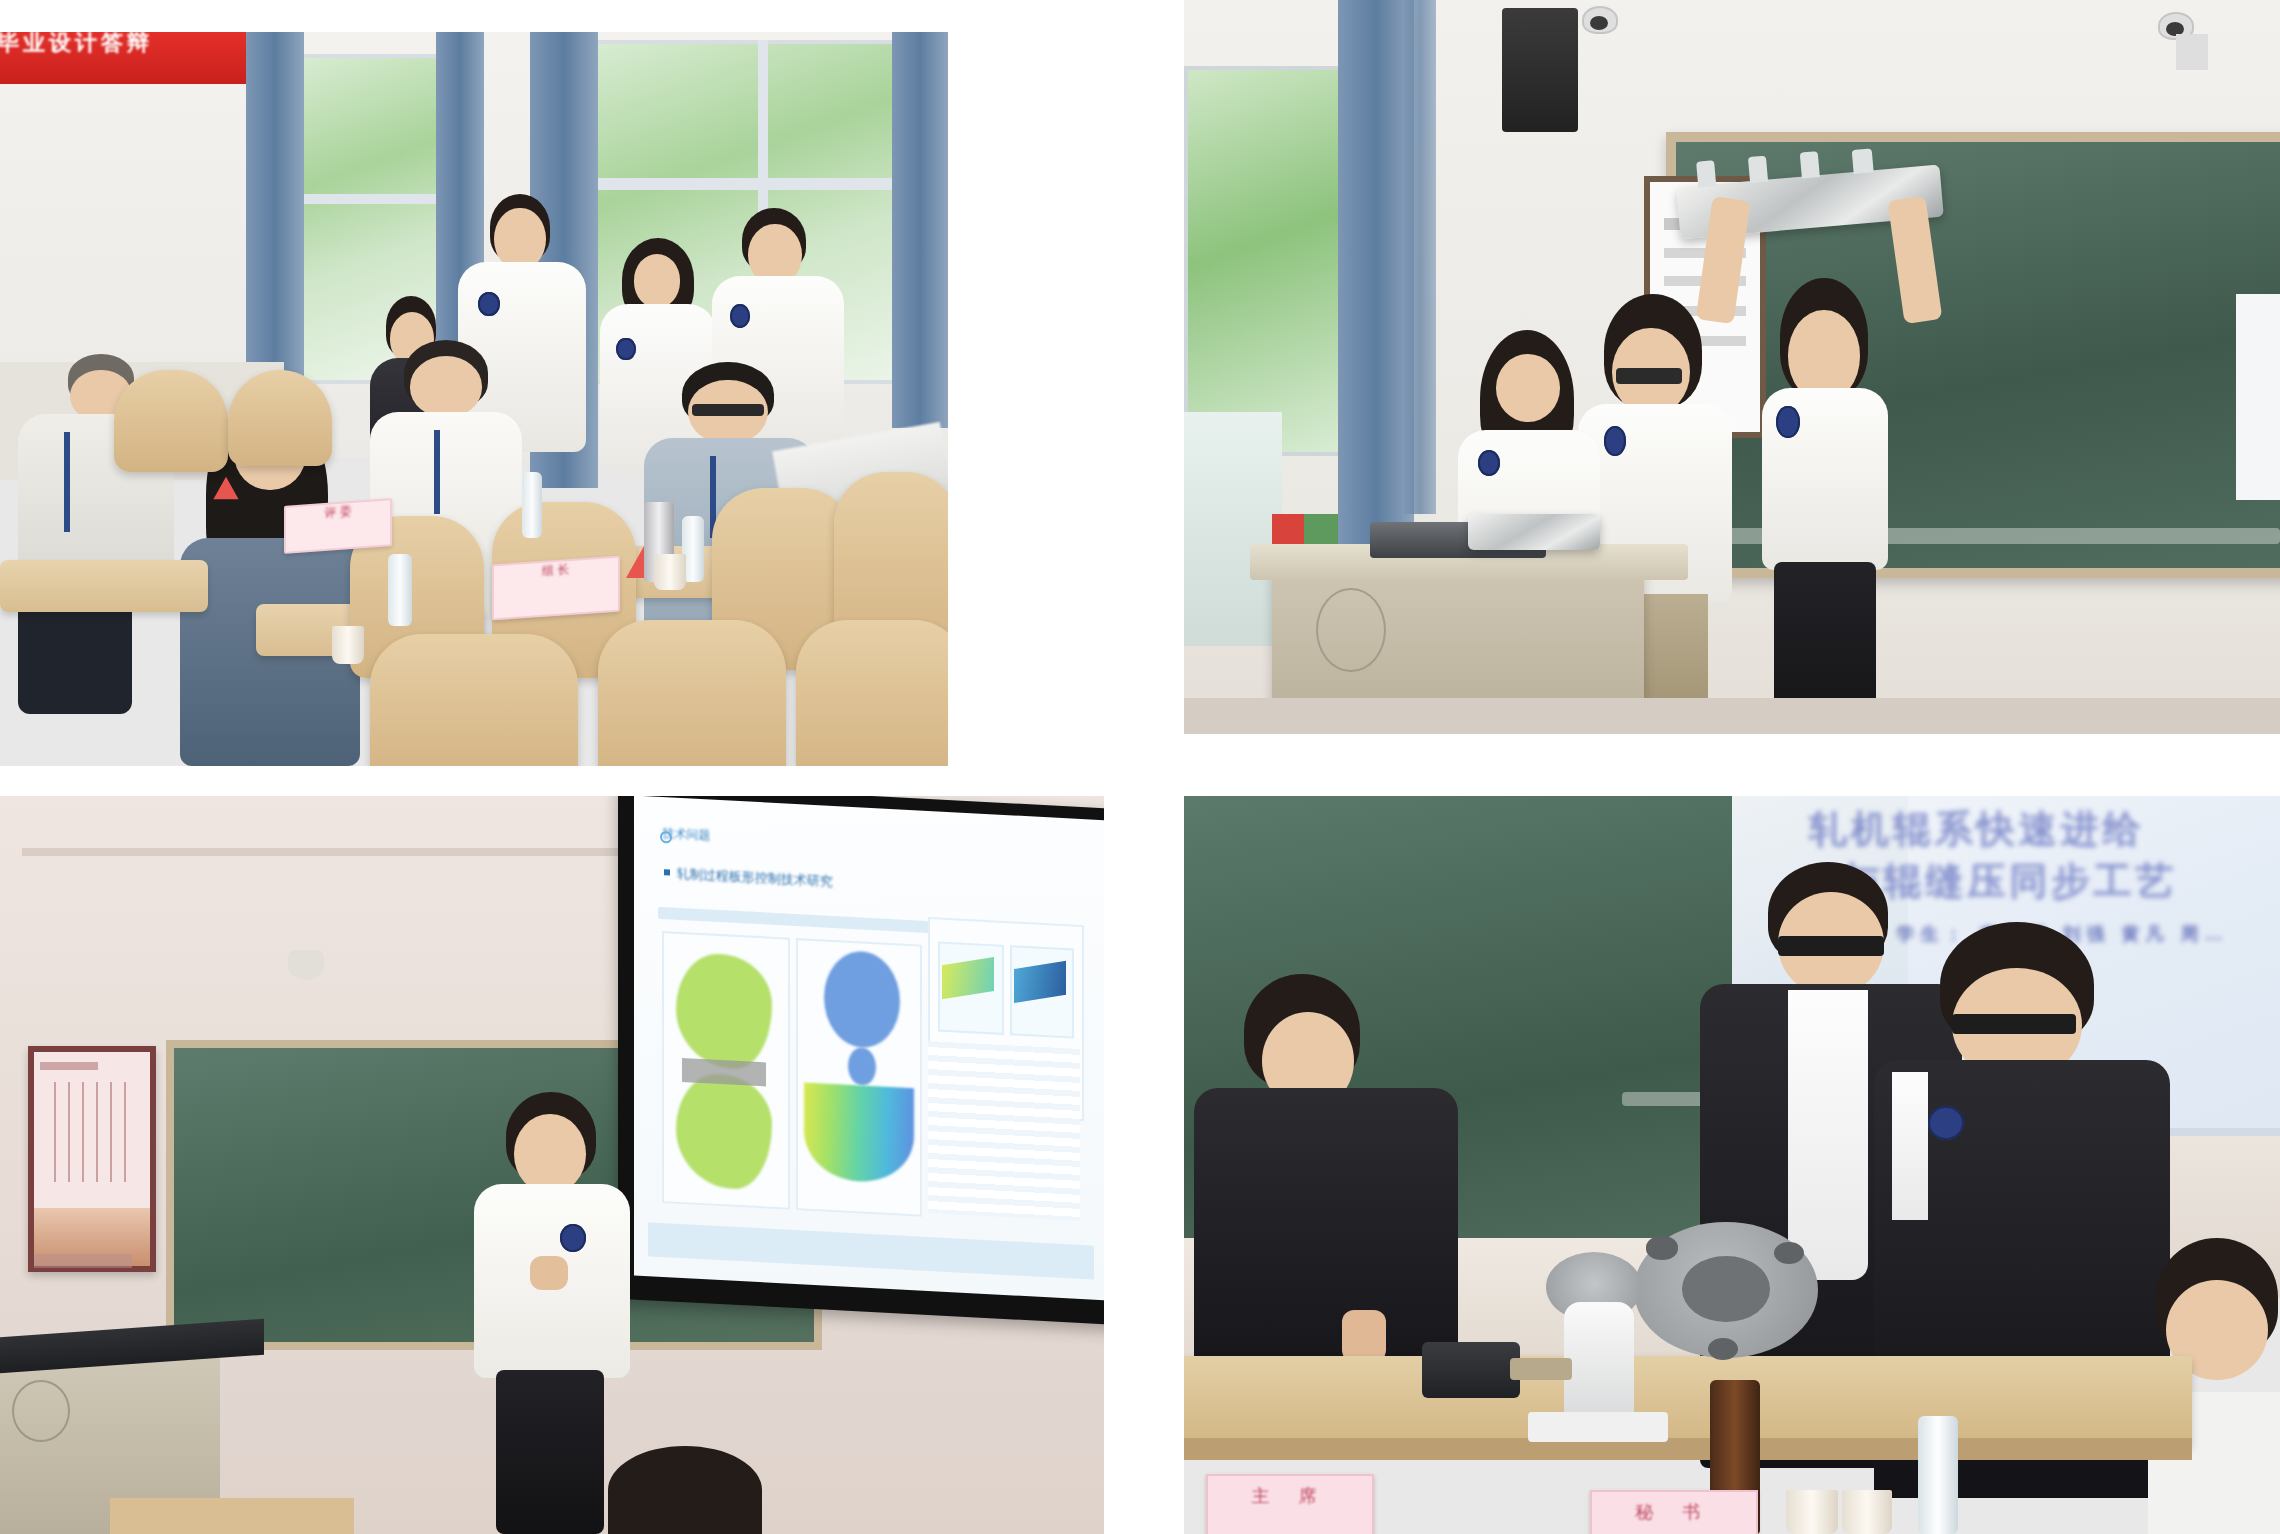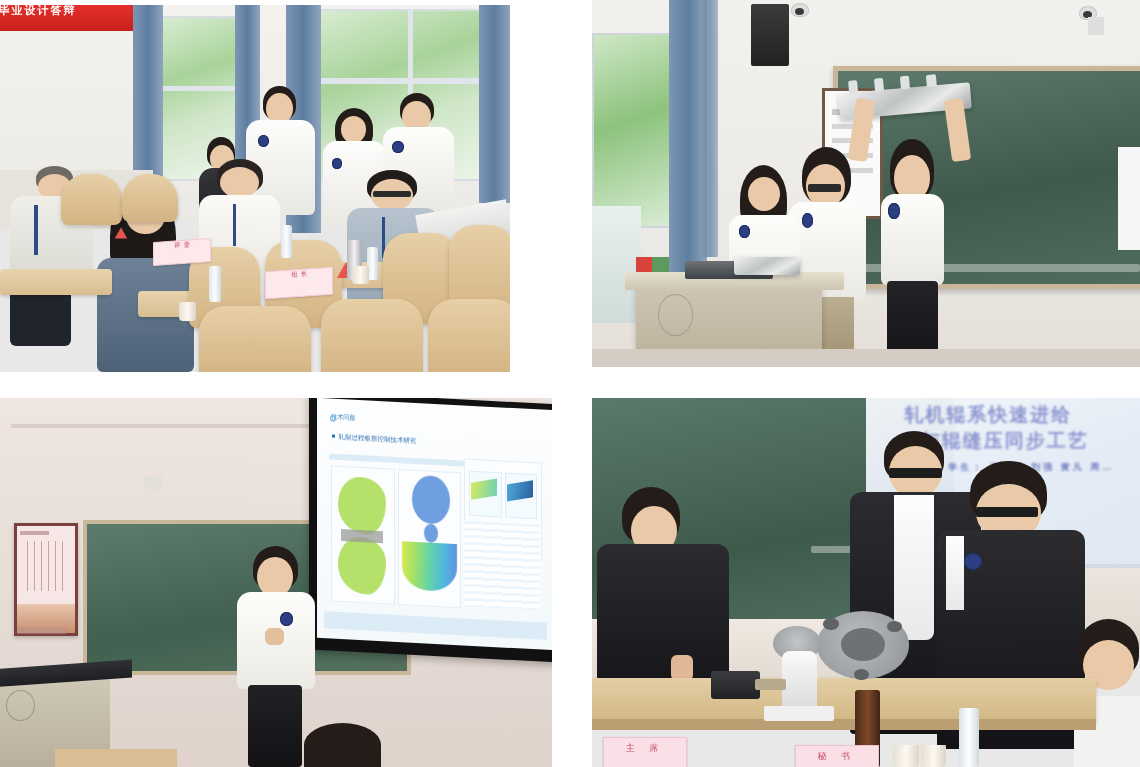--- a/index.html
+++ b/index.html
@@ -76,21 +76,21 @@
   .p4-card{position:absolute;background:#fbdfe6;border:1px solid #f0c2cf;box-shadow:0 1px 2px rgba(0,0,0,.18);}
   .p4-card .nm{font-size:9px;color:#c04a62;text-align:center;letter-spacing:6px;padding-top:4px;filter:blur(.5px);}
   .suit{position:absolute;background:linear-gradient(180deg,#2b2b30,#131317);border-radius:12px 12px 4px 4px;}
   .shirtw{position:absolute;background:linear-gradient(180deg,#fdfdfd,#e9e9ea);}
 </style>
 </head>
 <body>
 
 <div class="sheet">
 
-  <div class="photo" style="left:0px;top:5px;width:510px;height:367px;font-family:Liberation Mono, monospace;">
+  <div class="photo" style="left:0px;top:16px;width:474px;height:367px;">
     <div class="scene">
 
       <div class="p1-wall"></div>
       <div class="p1-banner">
         <div class="t">毕业设计答辩</div>
       </div>
 
       <div class="p1-win" style="left:31%;top:3%;width:16%;height:44%;"></div>
       <div class="p1-win" style="left:62%;top:1%;width:38%;height:46%;"></div>
       <div class="p1-mullion" style="left:31%;top:22%;width:16%;height:1.4%;"></div>

